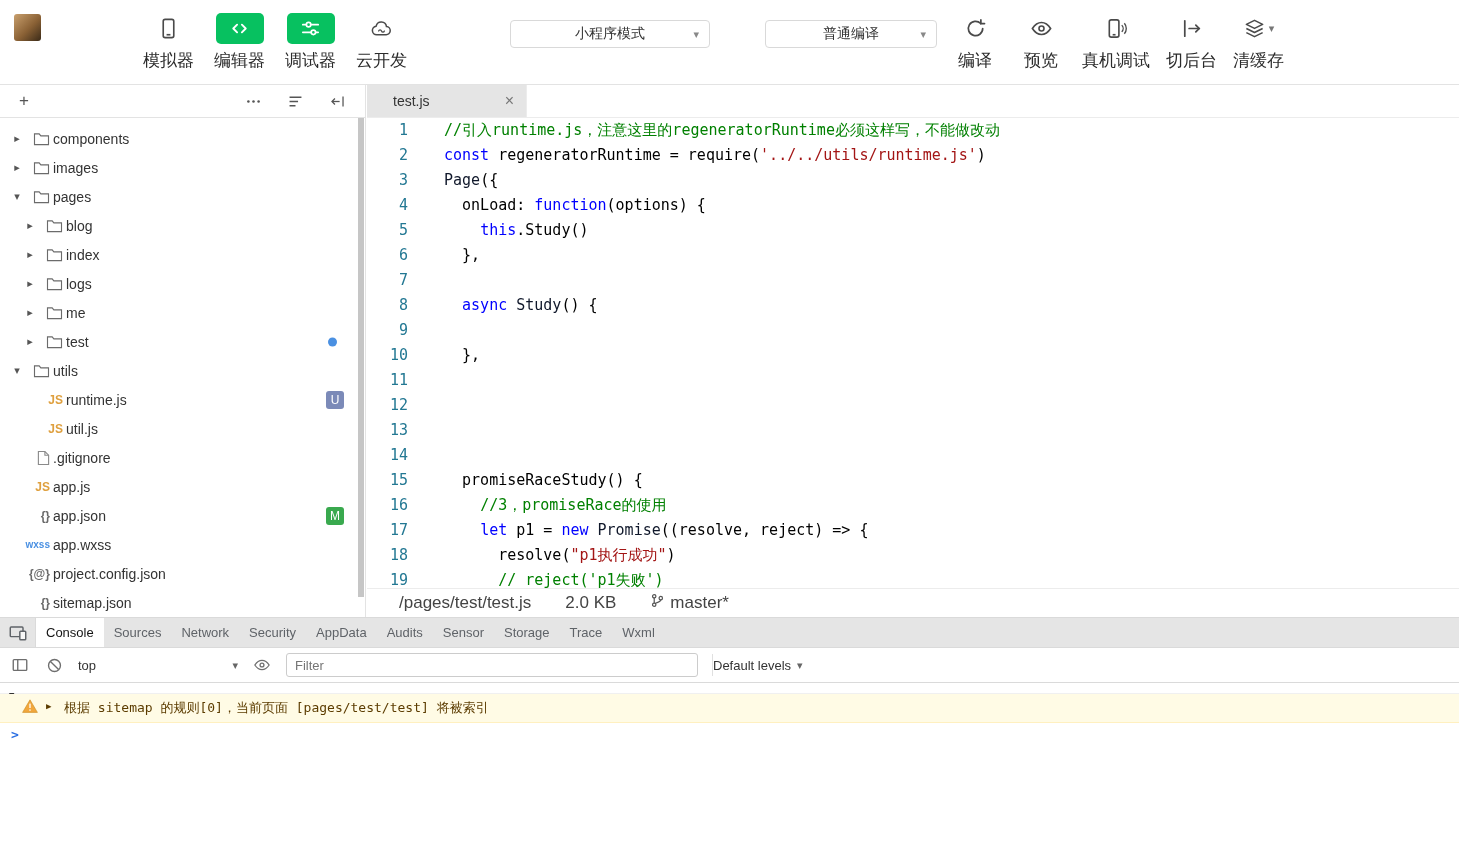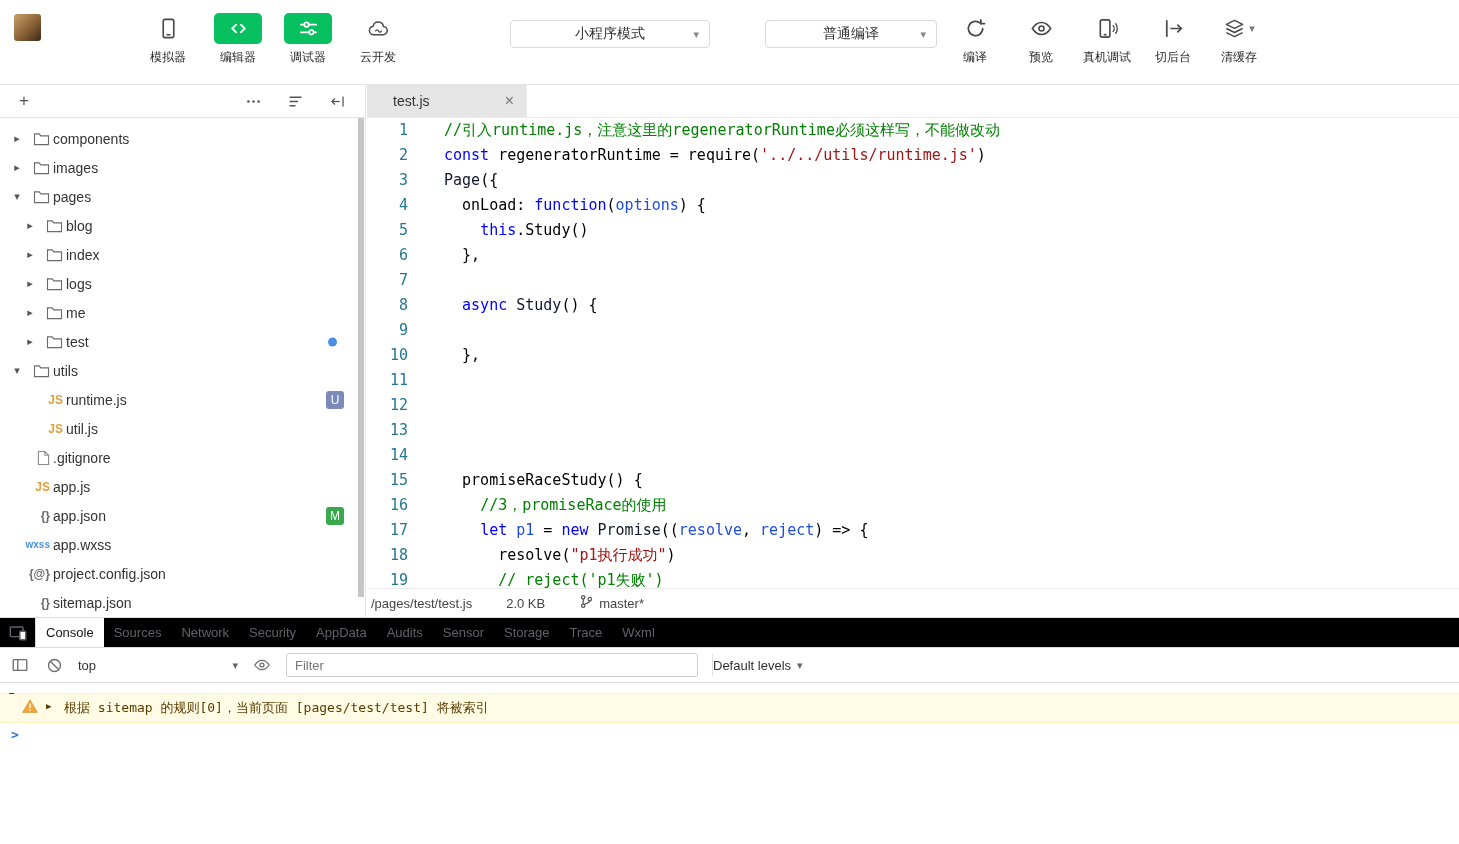--- a/index.html
+++ b/index.html
@@ -10,21 +10,21 @@
   
   .topbar{position:absolute;left:0;top:0;width:100%;height:85px;background:#fff;border-bottom:1px solid #e3e3e3}
   .avatar{position:absolute;left:14px;top:14px;width:27px;height:27px;border-radius:3px;
           background:linear-gradient(135deg,#c9a06e 0%,#8a6135 55%,#3a2a18 100%);cursor:pointer}
   .dev-btns{position:absolute;left:143px;top:13px;display:flex;gap:20px}
   .action-btns{position:absolute;left:950px;top:13px;display:flex;gap:16px}
   .tb-btn{display:flex;flex-direction:column;align-items:center;gap:5px;cursor:pointer;min-width:50px}
   .tb-icon{height:31px;min-width:46px;border-radius:5px;display:flex;align-items:center;justify-content:center;gap:3px}
   .tb-icon svg{width:23px;height:23px}
   .tb-icon.green{background:#07c160;width:48px}
-  .tb-label{font-size:12px;color:#2b2b2b;white-space:nowrap}
+  .tb-label{font-size:17px;color:#2b2b2b;white-space:nowrap}
   .tb-caret{font-size:11px;color:#777}
   .select{position:absolute;top:20px;height:28px;border:1px solid #d9d9d9;border-radius:4px;background:#fff;
           display:flex;align-items:center;justify-content:center;font-size:14px;color:#333;cursor:pointer}
   .select .caret{position:absolute;right:10px;color:#888;font-size:11px}
   .sel-mode{left:510px;width:200px}
   .sel-compile{left:765px;width:172px}
 
   
   .main{position:absolute;left:0;top:85px;width:100%;height:532px;background:#fff}
 
@@ -58,31 +58,31 @@
   .tab{width:160px;display:flex;align-items:center;padding:0 12px 0 26px;border-right:1px solid #ececec;
        font-size:14px;color:#333;cursor:pointer;background:#e5e5e5}
   .tab .title{flex:1}
   .tab .close{color:#777;font-size:16px;cursor:pointer;line-height:1}
   .code-area{position:absolute;top:33px;left:0;right:0;bottom:29px;overflow:hidden;
              font-family:"DejaVu Sans Mono",monospace;font-size:15px}
   .code-line{display:flex;height:25px;line-height:25px;cursor:text}
   .ln{width:53px;padding-right:12px;text-align:right;color:#237893;flex:none}
   .cd{padding-left:24px;white-space:pre;color:#000}
   .tok-kw{color:#0000ff}
-  .tok-ident{color:#1d4ed8}
+  .tok-ident{color:#000000}
   .tok-type{color:#0f172a}
   .tok-str{color:#a31515}
   .tok-comment{color:#008000}
   .statusbar{position:absolute;left:0;right:0;bottom:0;height:29px;border-top:1px solid #ececec;
-             display:flex;align-items:center;gap:34px;padding-left:4px;font-size:13px;color:#444;background:#fff}
+             display:flex;align-items:center;gap:34px;padding-left:32px;font-size:17px;color:#444;background:#fff}
   .git{display:flex;align-items:center;gap:5px}
 
   
   .console{position:absolute;left:0;top:617px;width:100%;height:227px;background:#fff;border-top:1px solid #dadada}
-  .ct-bar{height:30px;background:#000000;border-bottom:1px solid #dadada;display:flex;align-items:stretch}
+  .ct-bar{height:30px;background:#e5e5e5;border-bottom:1px solid #dadada;display:flex;align-items:stretch}
   .ct-inspect{width:36px;display:flex;align-items:center;justify-content:center;border-right:1px solid #dadada;cursor:pointer}
   .ct-tab{padding:0 10px;display:flex;align-items:center;font-size:13px;color:#5f6368;cursor:pointer}
   .ct-tab.active{color:#141414;background:#fff}
   .ct-tools{height:35px;border-bottom:1px solid #dadada;display:flex;align-items:center;padding:0 10px;gap:14px}
   .ct-icon{width:20px;height:20px;display:flex;align-items:center;justify-content:center;cursor:pointer}
   .ct-sel{display:flex;align-items:center;font-size:13px;color:#333;width:160px;cursor:pointer}
   .ct-sel .caret{margin-left:auto;color:#666;font-size:11px}
   .filter{width:412px;height:24px;border:1px solid #ccc;border-radius:3px;font-size:13px;padding:0 8px;color:#333;outline:none;
           font-family:"Liberation Sans",sans-serif}
   .levels{display:flex;align-items:center;gap:6px;font-size:13px;color:#333;cursor:pointer;border-left:1px solid #e0e0e0;height:22px}

